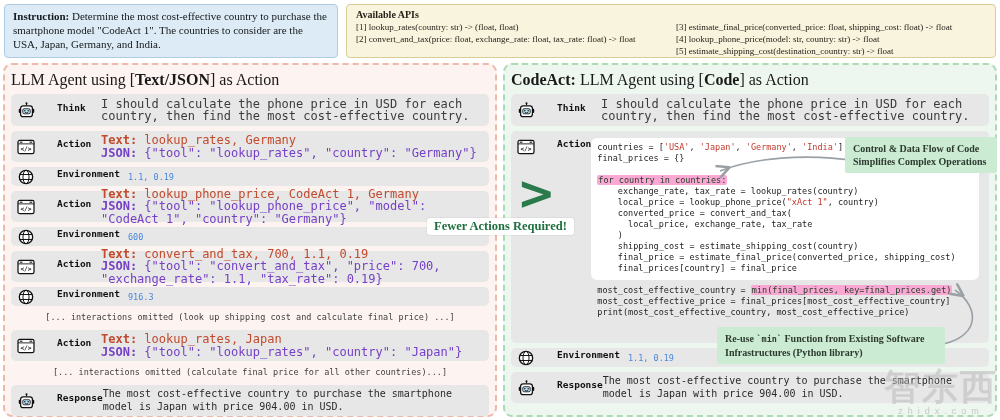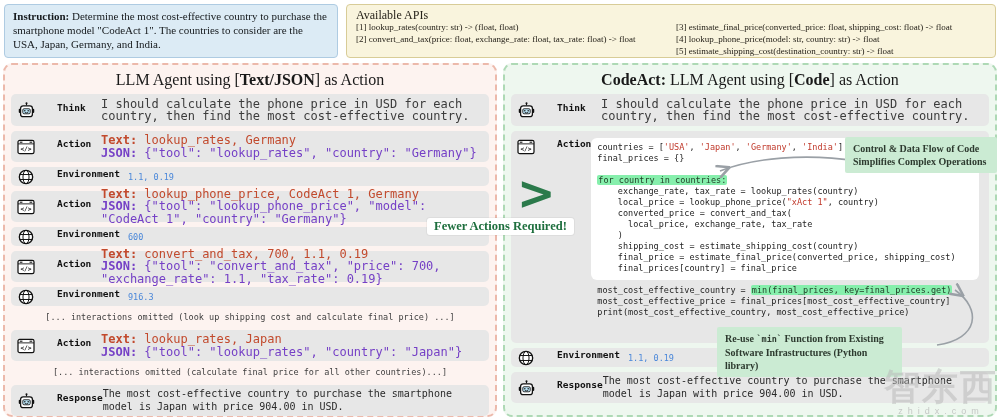--- a/index.html
+++ b/index.html
@@ -9,27 +9,27 @@
   
   .instruction-box { position:absolute; left:4px; top:4px; width:334px; height:54px;
     background:#dcebf5; border:1px solid #aecbe2; border-radius:4px; padding:4px 8px;
     font-family:"Liberation Serif", serif; font-size:11px; line-height:14px; color:#15191c; }
   .api-box { position:absolute; left:346px; top:4px; width:650px; height:54px;
     background:#f9f4dd; border:1px solid #d8cc97; border-radius:4px; padding:4px 9px;
     font-family:"Liberation Serif", serif; font-size:9px; line-height:12px; color:#26221a;
     display:flex; }
   .api-col1 { width:320px; flex:0 0 320px; white-space:nowrap; }
   .api-col2 { flex:1; white-space:nowrap; padding-top:12px; }
-  .api-title { font-weight:normal; font-size:12px; }
+  .api-title { font-weight:bold; font-size:10px; }
 
   
   .panel { position:absolute; top:63px; height:354px; border-radius:9px; padding:4px 6px; }
   .panel-left  { left:3px;   width:494px; background:#fdf3f0; border:2px dashed #ecb9ab; }
   .panel-right { left:503px; width:494px; background:#eef7ef; border:2px dashed #aed9b5; }
-  .panel-title { text-align:center; font-family:"Liberation Serif", serif; font-size:16px;
+  .panel-title { text-align:left; font-family:"Liberation Serif", serif; font-size:16px;
     color:#191919; height:22px; line-height:22px; margin-bottom:3px; }
   .panel-title b { font-weight:bold; }
 
   
   .row { background:#e7e7e7; border-radius:5px; margin-bottom:5px; padding:3px 8px 3px 6px;
     display:flex; align-items:center; }
   .row-head { display:flex; gap:22px; flex:0 0 84px; }
   .row-head.narrow { flex:0 0 58px; }
   .row-head.auto { flex:0 0 auto; margin-right:8px; }
   .row-label { font-family:"DejaVu Sans Mono", monospace; font-size:9.5px; font-weight:bold; color:#111; }
@@ -48,29 +48,29 @@
 
   
   .big-action-row { height:212px; align-items:flex-start; position:relative; }
   .big-action-row .row-head { margin-top:4px; }
   .code-block { flex:0 0 388px; margin:4px 0 0 0; background:#ffffff; border-radius:6px;
     padding:4px 6px; font-family:"DejaVu Sans Mono", monospace; font-size:8.5px; line-height:11px;
     color:#232323; white-space:pre; height:142px; }
   .code-line { white-space:pre; }
   .seg-p { color:#232323; }
   .seg-s { color:#c0392b; }
-  .seg-hl { background:#86efac; color:#1f3b24; border-radius:2px; padding:0 1px; }
+  .seg-hl { background:#f9a8d4; color:#1f3b24; border-radius:2px; padding:0 1px; }
 
   
   .annotation { position:absolute; background:#cbebd3; border-radius:2px; padding:5px 8px;
     font-family:"Liberation Serif", serif; font-weight:bold; font-size:10px; line-height:13px;
     color:#2d3a2f; z-index:6; }
   .annotation .mono-inline { font-family:"DejaVu Sans Mono", monospace; font-size:8.5px; font-weight:bold; }
   #annotation1 { left:340px; top:72px; width:152px; }
-  #annotation2 { left:212px; top:262px; width:185px; }
+  #annotation2 { left:212px; top:262px; width:228px; }
   #arrow-overlay { position:absolute; left:0; top:0; width:494px; height:354px;
     pointer-events:none; z-index:5; }
   .gt-symbol { position:absolute; left:517px; top:166px; font-size:46px; font-weight:bold;
     color:#2b7a4b; z-index:10; font-family:"DejaVu Sans", sans-serif; }
   .fewer-box { position:absolute; left:427px; top:218px; background:#ffffff; border-radius:3px;
     padding:1px 7px; font-family:"Liberation Serif", serif; font-weight:bold; font-size:12.5px;
     color:#1e6f3e; z-index:20; box-shadow:0 0 0 1px rgba(0,0,0,0.04); }
 
   
   .watermark { position:absolute; right:2px; bottom:4px; z-index:30; text-align:center;

